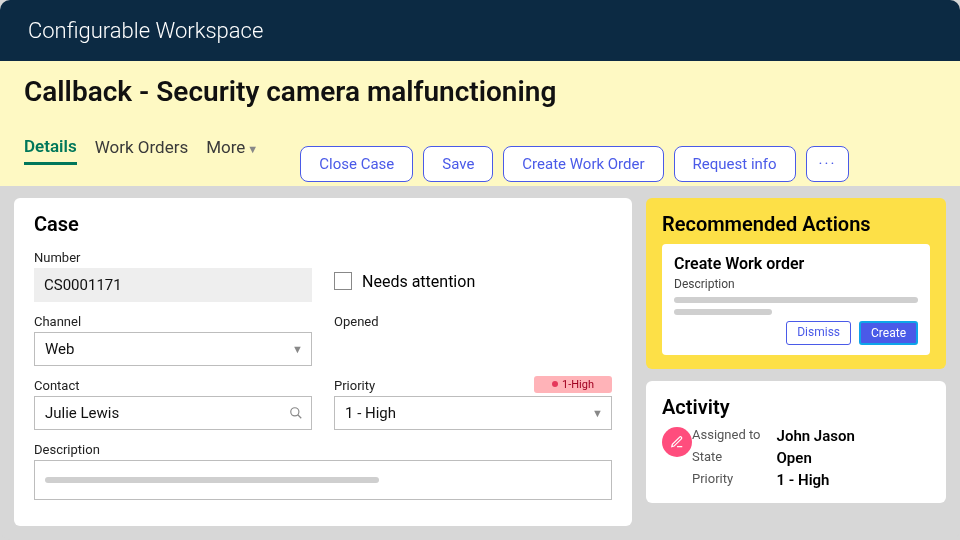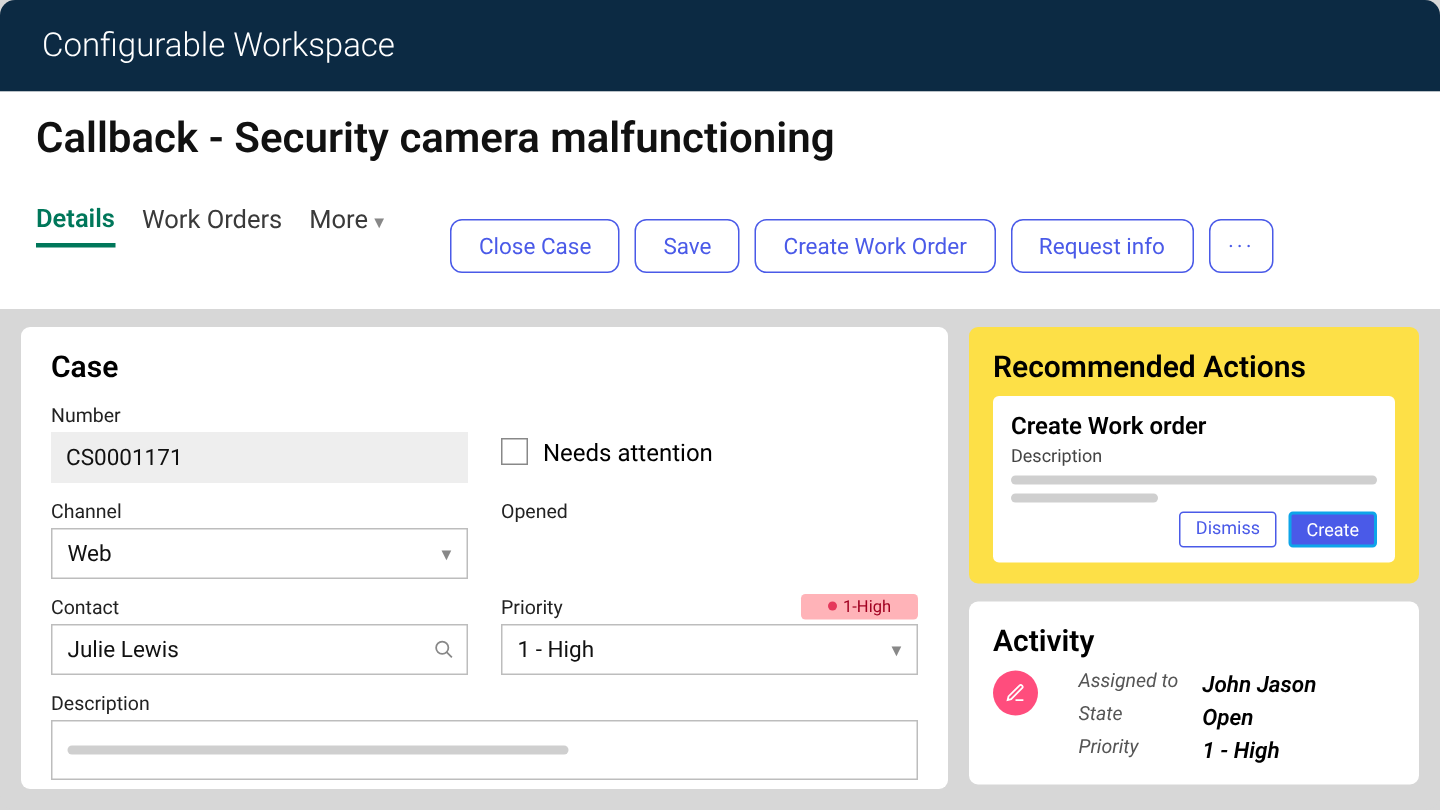--- a/index.html
+++ b/index.html
@@ -1,19 +1,19 @@
 <!DOCTYPE html>
 <html><head>
 <meta charset="utf-8">
 <style>
   * { box-sizing: border-box; margin: 0; padding: 0; font-family: -apple-system, BlinkMacSystemFont, "Segoe UI", Roboto, Helvetica, Arial, sans-serif; }
   body { background: #d7d7d7; width: 960px; height: 540px; overflow: hidden; }
   .frame { background: #d7d7d7; border-radius: 10px; width: 960px; height: 540px; display: flex; flex-direction: column; }
   .topbar { background: #0c2a43; color: #fff; padding: 18px 28px; border-radius: 10px 10px 0 0; font-size: 22px; font-weight: 300; }
-  .header { background: #ffffff; padding: 14px 24px 24px 24px; }
+  .header { background: #fef9c3; padding: 14px 24px 4px 24px; }
   .page-title { font-size: 28px; font-weight: 600; color: #111; margin-bottom: 10px; }
   .header-row { display: flex; align-items: center; gap: 12px; }
   .tabs { display: flex; gap: 18px; align-items: center; flex: 0 0 auto; margin-right: 30px; }
   .tab { font-size: 17px; color: #3a3a3a; padding-bottom: 6px; cursor: pointer; }
   .tab.active { color: #00775a; font-weight: 600; border-bottom: 3px solid #00775a; }
   .tab .caret { display:inline-block; margin-left:2px; font-size:11px; color:#888; }
   .actions { display: flex; gap: 10px; flex-wrap: nowrap; }
   .btn { border: 1.5px solid #4a5ae8; background: #fff; color: #4a5ae8; padding: 8px 18px; border-radius: 8px; font-size: 15px; cursor: pointer; white-space: nowrap; margin-top: 28px; }
   .btn.icon-only { padding: 8px 12px; letter-spacing: 2px; }
   .content { display: flex; gap: 14px; padding: 12px 14px 14px 14px; flex: 1; overflow: hidden;}
@@ -37,21 +37,21 @@
   .full { grid-column: 1 / -1; }
   .desc-box { width:100%; height:40px; border:1.5px solid #bdbdbd; display:flex; align-items:center; padding:0 10px; }
   .skeleton { height:6px; background:#cfcfcf; border-radius:3px; }
   .rec-card { background:#fff; border-radius:4px; padding:10px 12px; }
   .rec-title { font-size:16px; font-weight:600; margin-bottom:4px;}
   .rec-desc-label { font-size:12px; color:#444; margin-bottom:6px;}
   .rec-actions { display:flex; justify-content:flex-end; gap:8px; margin-top:6px;}
   .mini-btn { font-size:12px; padding:3px 10px; border-radius:3px; cursor:pointer; }
   .mini-btn.outline { border:1px solid #4a5ae8; color:#4a5ae8; background:#fff;}
   .mini-btn.solid { background:#4a5ae8; color:#fff; border:2px solid #0ea5e9;}
-  .activity-body { display:flex; gap:27px; align-items:flex-start;font-style:italic; }
+  .activity-body { display:flex; gap:0; align-items:flex-start; }
   .act-icon { width:30px; height:30px; border-radius:50%; background:#ff4d7d; display:flex; align-items:center; justify-content:center; color:#fff; flex-shrink:0;}
   .act-grid { display:grid; grid-template-columns: auto 1fr; column-gap:16px; row-gap:4px; font-size:14px; }
   .act-label { color:#555; font-size:13px;}
   .act-val { font-weight:600; font-size:15px;}
   svg { display:block; }
 </style>
 </head>
 <body>
 
 <div class="frame">

